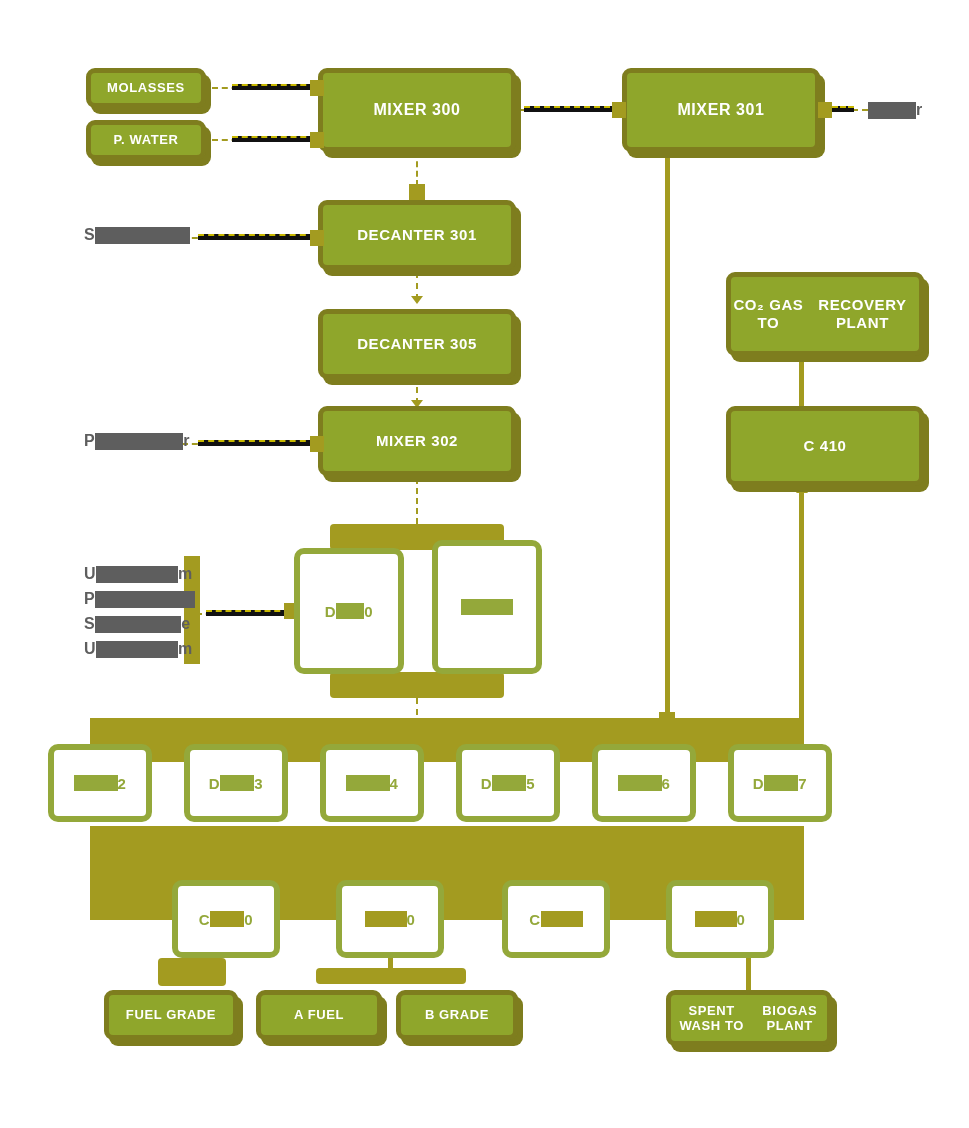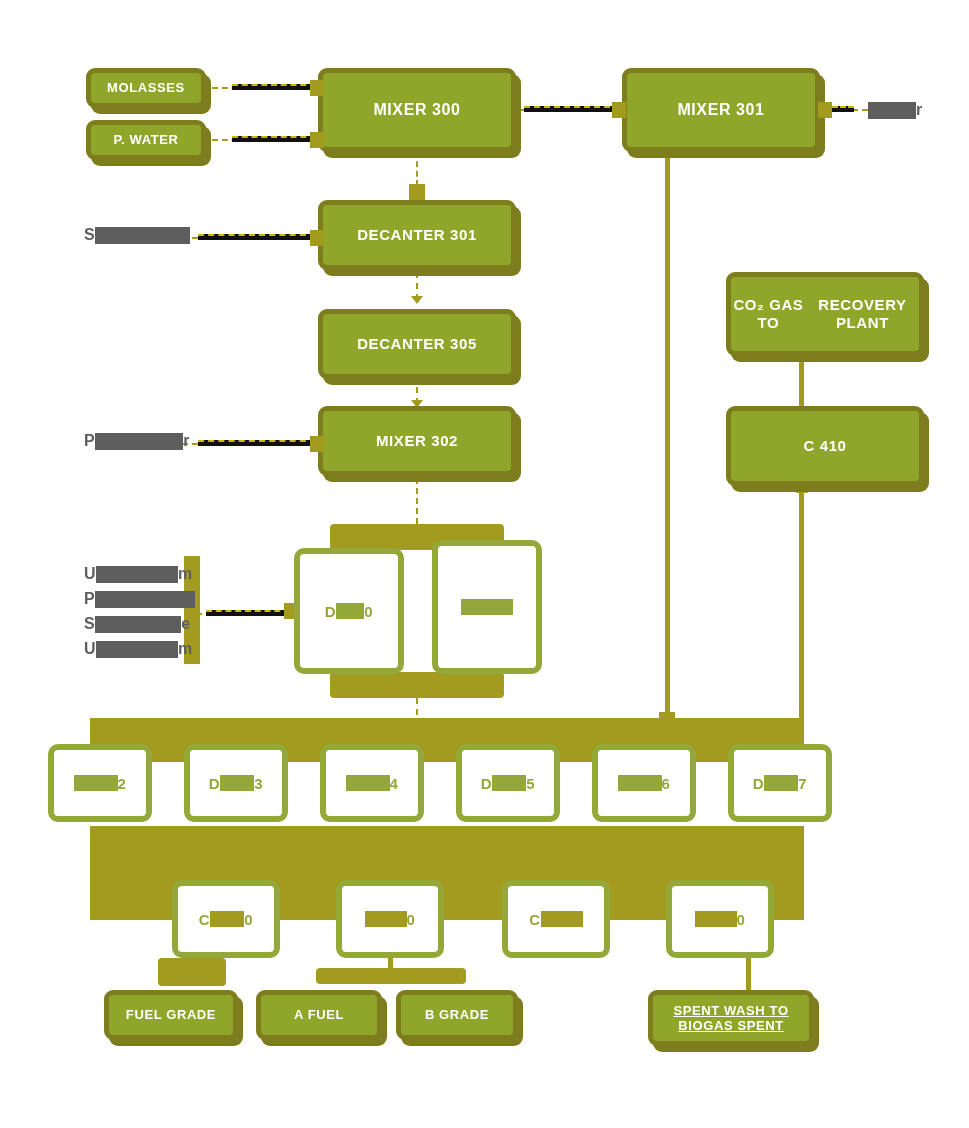--- a/index.html
+++ b/index.html
@@ -352,18 +352,18 @@
   </div>
 
   <div class="node small" style="left:256px; top:990px; width:126px; height:50px;">
     <span>A  FUEL</span>
   </div>
 
   <div class="node small" style="left:396px; top:990px; width:122px; height:50px;">
     <span>B  GRADE</span>
   </div>
 
-  <div class="node small" style="left:648px; top:990px; width:166px; height:56px; flex-direction:column;text-decoration:underline;">
+  <div class="node small" style="left:666px; top:990px; width:166px; height:56px; ">
     <span>SPENT WASH TO</span>
-    <span>BIOGAS SPENT</span>
+    <span>BIOGAS PLANT</span>
   </div>
 
 </div>
 
 </body></html>

